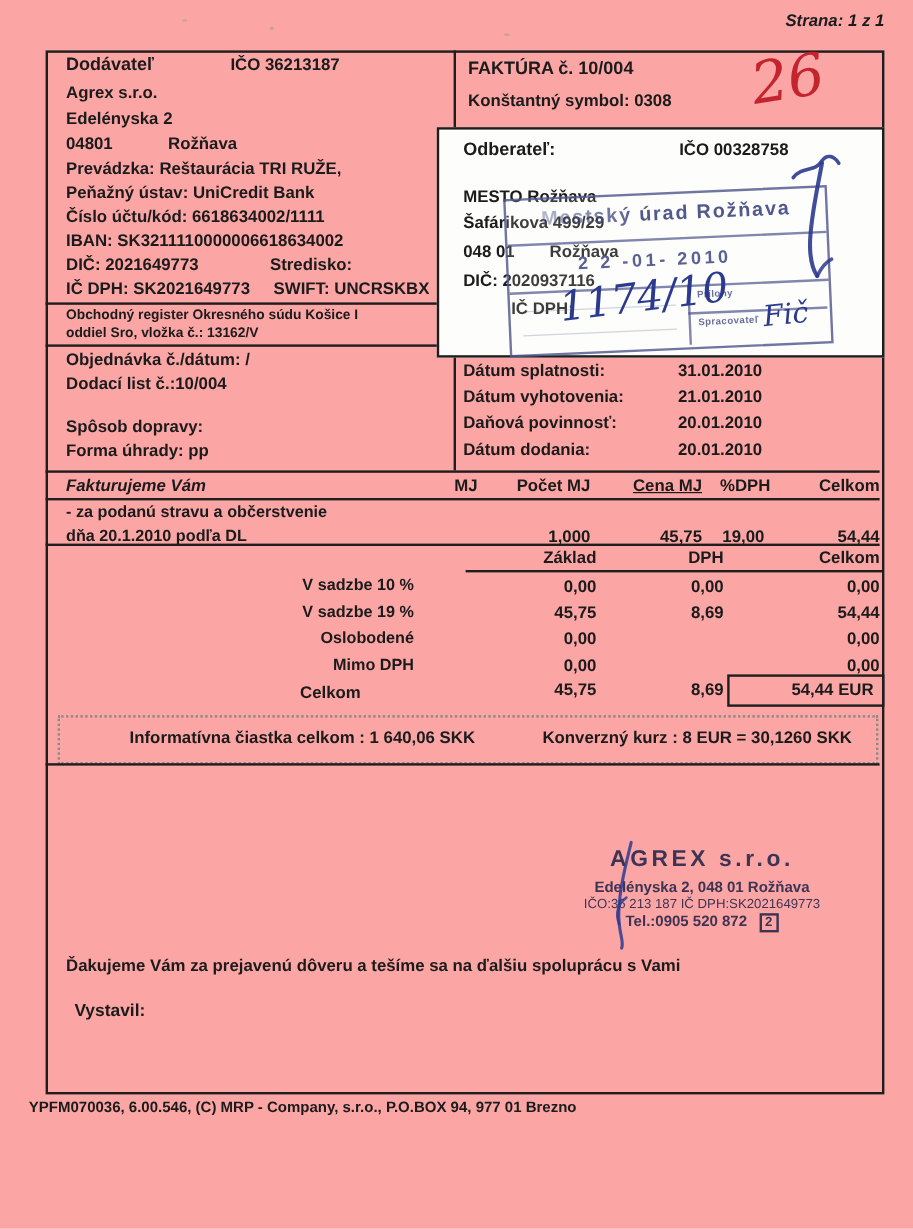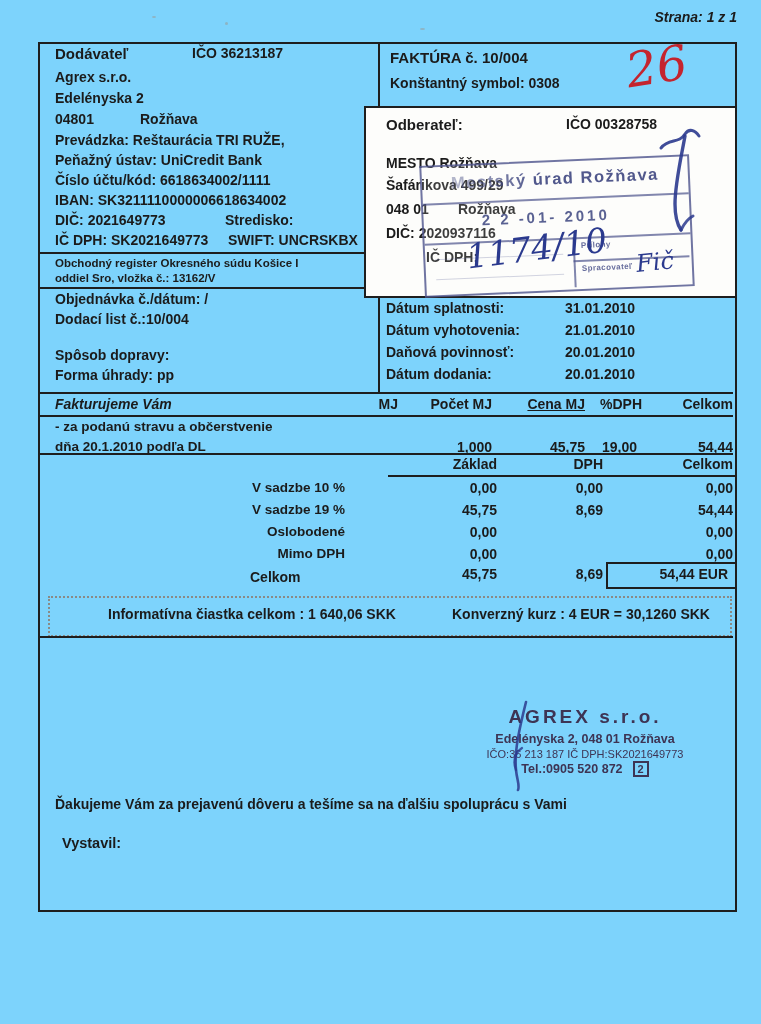--- a/index.html
+++ b/index.html
@@ -1,18 +1,18 @@
 <!DOCTYPE html>
 <html><head>
 <meta charset="utf-8">
 <style>
   html,body{margin:0;padding:0;background:#e8e8e6;}
   .page{
     position:relative; width:761px; height:1024px; margin:0 auto;
-    background:#7dd3fc; overflow:hidden;
+    background:#fca5a5; overflow:hidden;
     font-family:"Liberation Sans", sans-serif; color:#1b1b1b;
   }
   .t{position:absolute; white-space:nowrap; color:#1b1b1b; font-size:14px; font-weight:600; line-height:1.1;}
   .b{font-weight:700;}
   .hline{position:absolute; background:#1e1e1e;}
   .box{position:absolute; border:2px solid #1e1e1e; background:transparent;}
   .r{text-align:right;}
   .speck{position:absolute; background:#9a9a96; border-radius:50%; opacity:.55;}
 
   
@@ -168,31 +168,32 @@
   <div class="t b r" style="left:613px;top:547px;width:120px;">0,00</div>
 
   <div class="t b" style="left:250px;top:570px;">Celkom</div>
   <div class="t b r" style="left:397px;top:567px;width:100px;">45,75</div>
   <div class="t b r" style="left:503px;top:567px;width:100px;">8,69</div>
   <div class="box" style="left:606px;top:562px;width:127px;height:23px;"></div>
   <div class="t b r" style="left:608px;top:567px;width:120px;">54,44 EUR</div>
 
   <div class="dotted-box"></div>
   <div class="t" style="left:108px;top:607px;">Informatívna čiastka celkom : 1 640,06 SKK</div>
-  <div class="t" style="left:452px;top:607px;">Konverzný kurz :  4 EUR = 30,1260 SKK</div>
+  <div class="t" style="left:452px;top:607px;">Konverzný kurz :  8 EUR = 30,1260 SKK</div>
   <div class="hline" style="left:38px;top:636px;width:695px;height:2px;"></div>
 
   <div class="vendor-stamp">
     <div class="l1">AGREX s.r.o.</div>
     <div class="l2">Edelényska 2, 048 01 Rožňava</div>
     <div class="l3">IČO:36 213 187 IČ DPH:SK2021649773</div>
     <div class="l4"><span>Tel.:0905 520 872</span><span class="badge">2</span></div>
   </div>
   <svg style="position:absolute;left:492px;top:696px;" width="60" height="98" viewBox="0 0 60 98">
     <path d="M34,6 C28,30 22,55 24,74 C25,84 28,90 26,94" fill="none" stroke="#2b3a8e" stroke-width="2.6" stroke-linecap="round" opacity=".85"></path>
     <path d="M24,74 C20,64 24,56 30,52" fill="none" stroke="#2b3a8e" stroke-width="2.2" stroke-linecap="round" opacity=".8"></path>
   </svg>
 
   <div class="t" style="left:55px;top:797px;">Ďakujeme Vám za prejavenú dôveru a tešíme sa na ďalšiu spoluprácu s Vami</div>
   <div class="t b" style="left:62px;top:836px;font-size:14.5px;">Vystavil:</div>
 
+  <div class="t b" style="left:24px;top:917px;font-size:12.5px;">YPFM070036, 6.00.546, (C) MRP - Company, s.r.o., P.O.BOX 94, 977 01 Brezno</div>
 
 </div>
 
 </body></html>

